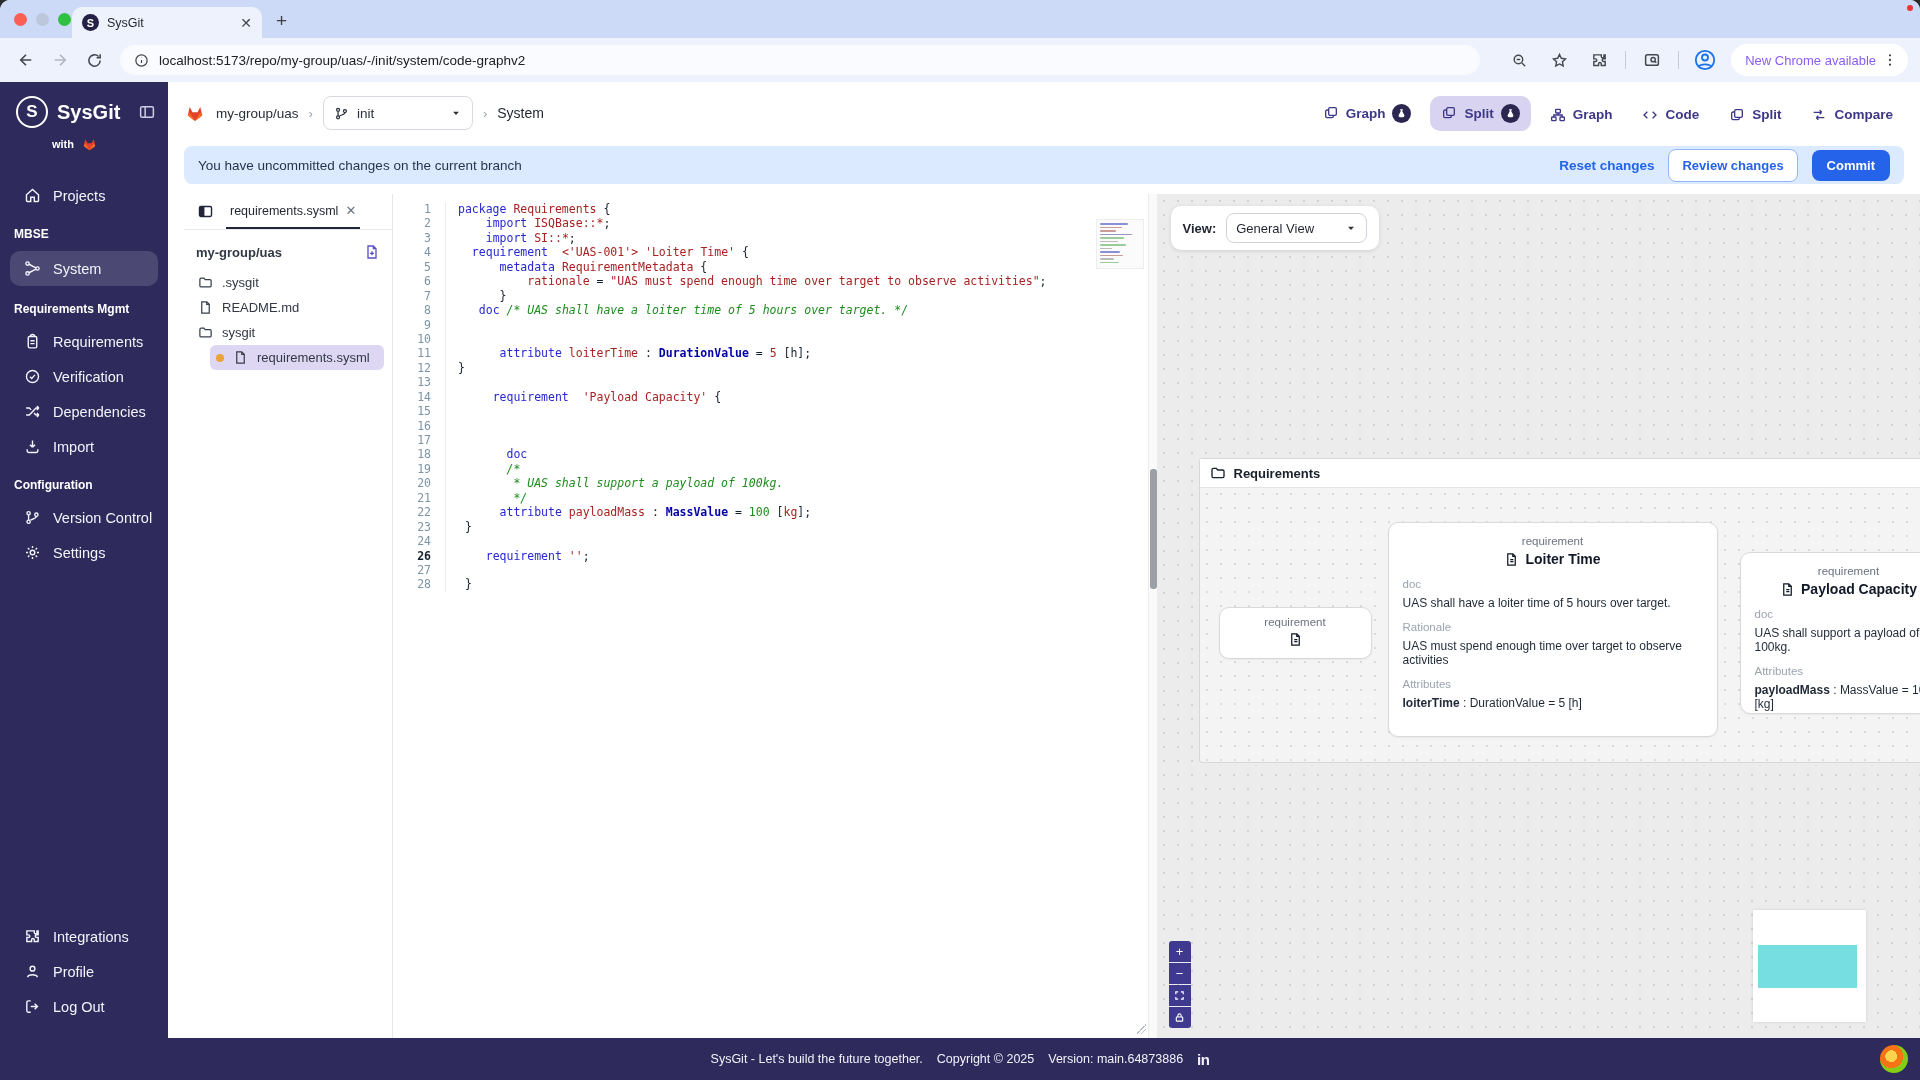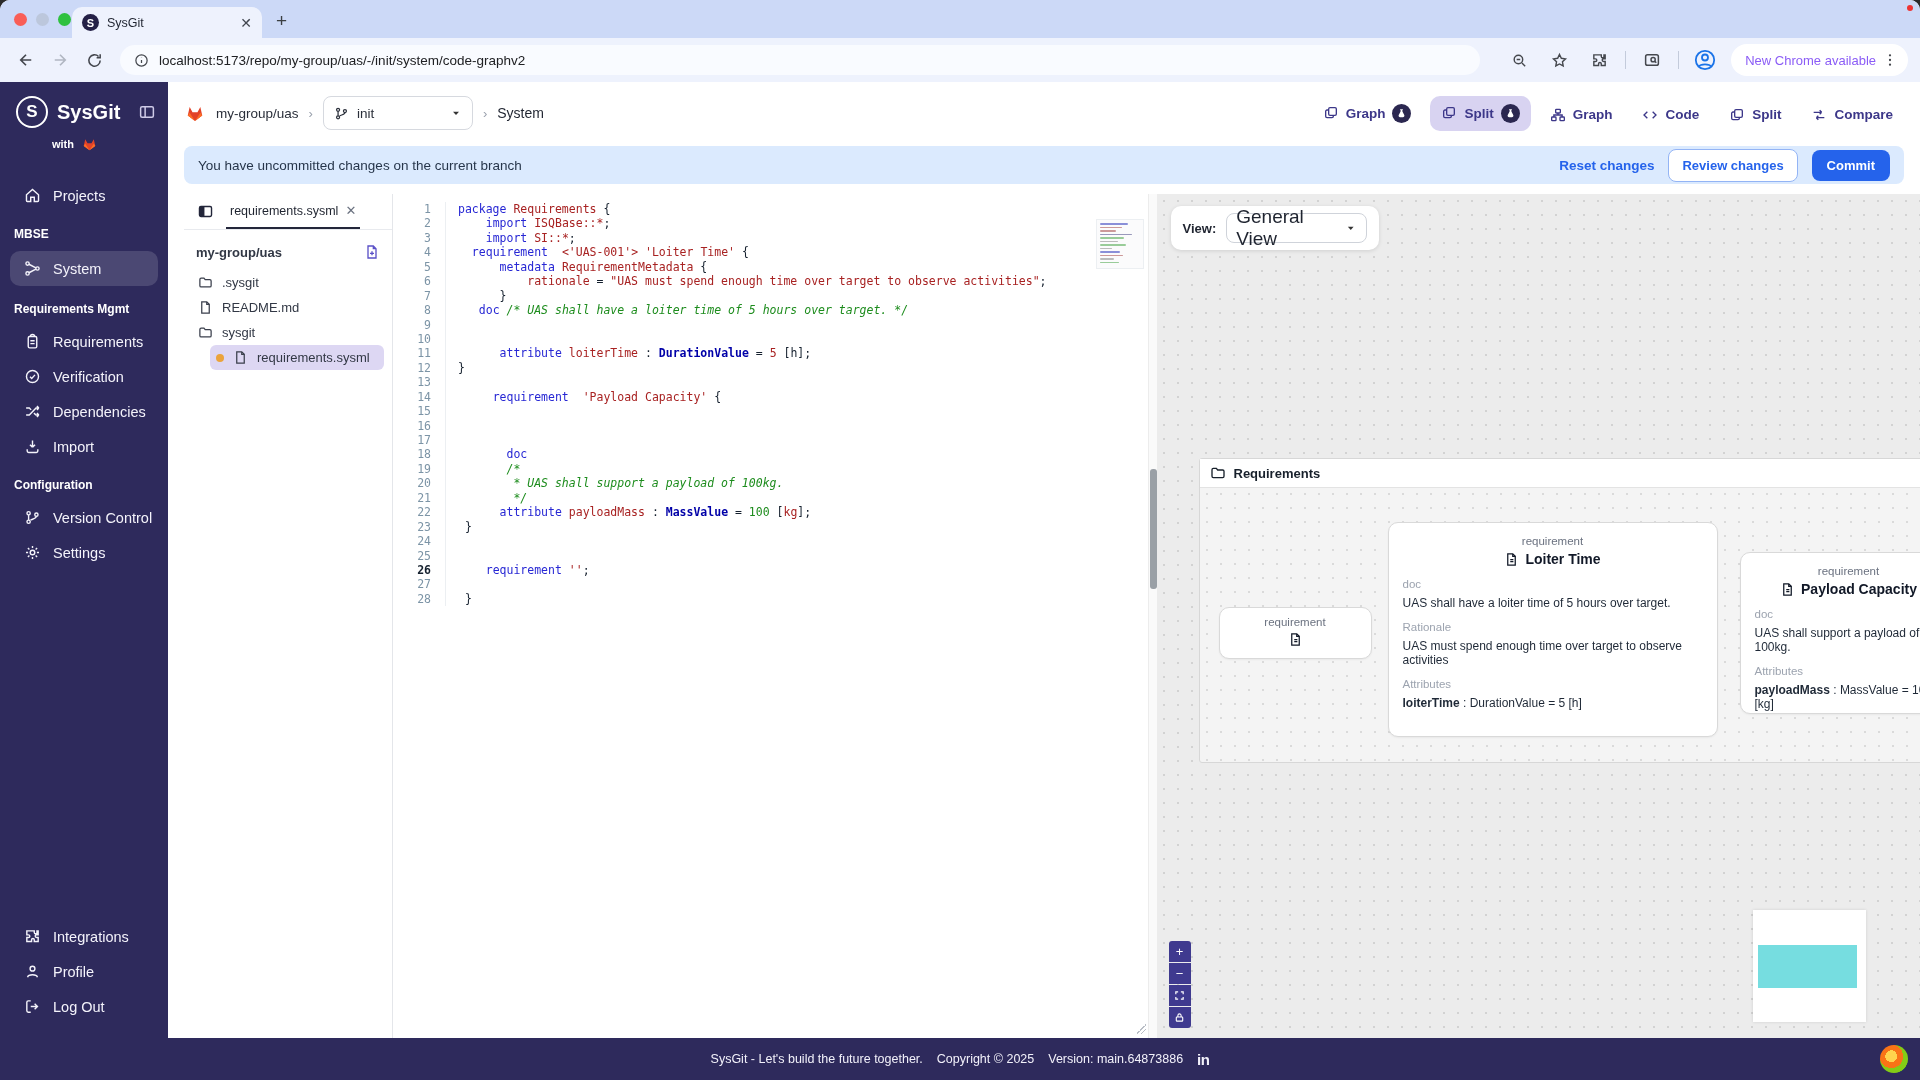--- a/index.html
+++ b/index.html
@@ -105,21 +105,21 @@
   .editor-scroll { position:absolute; top:0; right:0; width:9px; height:100%; background:#fafafa; border-left:1px solid #ececec; }
   .editor-scroll .thumb { position:absolute; top:275px; left:1px; width:7px; height:120px; background:#9aa0a6; border-radius:3px; }
   .resize-corner { position:absolute; right:11px; bottom:4px; width:10px; height:10px;
      background:linear-gradient(135deg, transparent 0 50%, #b9bec6 50% 56%, transparent 56% 72%, #b9bec6 72% 78%, transparent 78%); }
 
   
   .graph-panel { flex:1; position:relative; background:#ececec;
     background-image:radial-gradient(#d2d2d2 1px, transparent 1.2px); background-size:14px 14px; overflow:hidden; }
   .view-card { position:absolute; left:14px; top:12px; width:208px; height:44px; background:#fff; border-radius:10px; box-shadow:0 1px 4px rgba(0,0,0,0.12); display:flex; align-items:center; gap:10px; padding:0 12px; }
   .view-card label { font-size:13px; font-weight:bold; color:#1f2430; }
-  .view-select { flex:1; height:30px; border:1px solid #cfd3da; border-radius:8px; display:flex; align-items:center; padding:0 9px; font-size:19px; color:#1f2430; }
+  .view-select { flex:1; height:30px; border:1px solid #cfd3da; border-radius:8px; display:flex; align-items:center; padding:0 9px; font-size:13px; color:#1f2430; }
   .view-select .caret { margin-left:auto; color:#333; }
 
   .req-container { position:absolute; left:42px; top:264px; width:764px; height:305px; border:1px solid #d7d7d7; border-radius:3px; background:#f4f4f4; background-image:radial-gradient(#dadada 1px, transparent 1.2px); background-size:14px 14px; }
   .req-header { height:29px; background:#fff; border-bottom:1px solid #e3e3e3; display:flex; align-items:center; gap:8px; padding:0 10px; font-size:13px; font-weight:bold; color:#17202b; }
   .g-card { position:absolute; background:#fff; border:1px solid #d9d9d9; border-radius:10px; box-shadow:0 1px 2px rgba(0,0,0,0.05); padding:12px 14px; }
   .g-kind { text-align:center; font-size:11.5px; color:#6b7280; }
   .g-title { display:flex; align-items:center; justify-content:center; gap:6px; margin-top:4px; font-size:14px; font-weight:bold; color:#111827; }
   .g-label { font-size:11.5px; color:#9ca3af; margin-top:11px; }
   .g-text { font-size:12px; color:#1f2937; margin-top:6px; }
   .g-attr { font-size:12px; color:#1f2937; margin-top:6px; }
@@ -536,21 +536,20 @@
               <div class="code-line"><span class="gutter">15</span><span class="code-text">&nbsp;</span></div>
               <div class="code-line"><span class="gutter">16</span><span class="code-text">&nbsp;</span></div>
               <div class="code-line"><span class="gutter">17</span><span class="code-text">&nbsp;</span></div>
               <div class="code-line"><span class="gutter">18</span><span class="code-text"><span class="tok-p">       </span><span class="tok-k">doc</span></span></div>
               <div class="code-line"><span class="gutter">19</span><span class="code-text"><span class="tok-p">       </span><span class="tok-c">/*</span></span></div>
               <div class="code-line"><span class="gutter">20</span><span class="code-text"><span class="tok-p">        </span><span class="tok-c">* UAS shall support a payload of 100kg.</span></span></div>
               <div class="code-line"><span class="gutter">21</span><span class="code-text"><span class="tok-p">        </span><span class="tok-c">*/</span></span></div>
               <div class="code-line"><span class="gutter">22</span><span class="code-text"><span class="tok-p">      </span><span class="tok-k">attribute</span><span class="tok-p"> </span><span class="tok-r">payloadMass</span><span class="tok-p"> : </span><span class="tok-t">MassValue</span><span class="tok-p"> = </span><span class="tok-g">100</span><span class="tok-p"> [</span><span class="tok-r">kg</span><span class="tok-p">];</span></span></div>
               <div class="code-line"><span class="gutter">23</span><span class="code-text"><span class="tok-p"> }</span></span></div>
               <div class="code-line"><span class="gutter">24</span><span class="code-text">&nbsp;</span></div>
-              <div class="code-line"><span class="gutter">25</span><span class="code-text">&nbsp;</span></div>
               <div class="code-line active"><span class="gutter">26</span><span class="code-text"><span class="tok-p">    </span><span class="tok-k">requirement</span><span class="tok-p"> </span><span class="tok-r">''</span><span class="tok-p">;</span></span></div>
               <div class="code-line"><span class="gutter">27</span><span class="code-text">&nbsp;</span></div>
               <div class="code-line"><span class="gutter">28</span><span class="code-text"><span class="tok-p"> }</span></span></div>
             </div>
           <div class="editor-minimap" id="editor-minimap">
               <i style="background: rgb(138, 143, 216); width: 70%;"></i>
               <i style="background: rgb(204, 153, 153); width: 55%;"></i>
               <i style="background: rgb(204, 153, 153); width: 40%;"></i>
               <i style="background: rgb(153, 153, 187); width: 80%;"></i>
               <i style="background: rgb(153, 204, 153); width: 60%;"></i>

